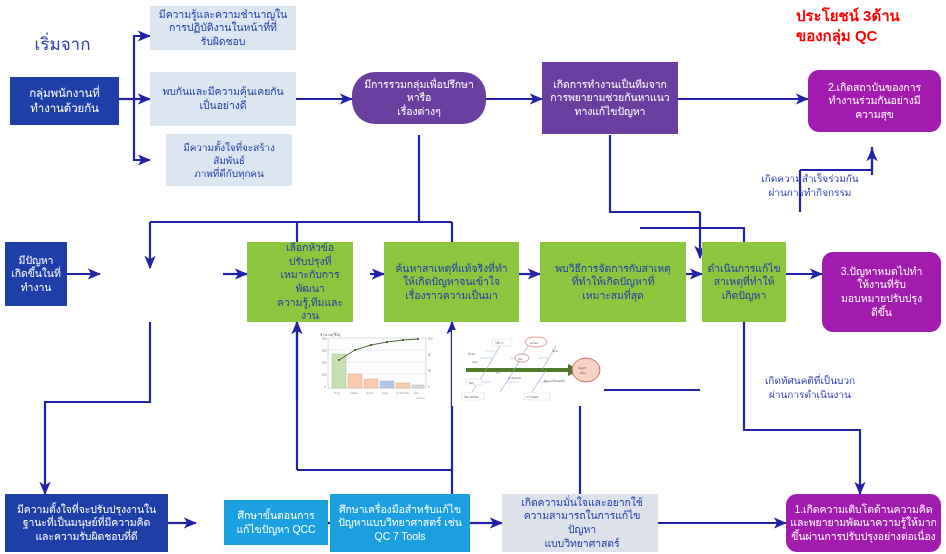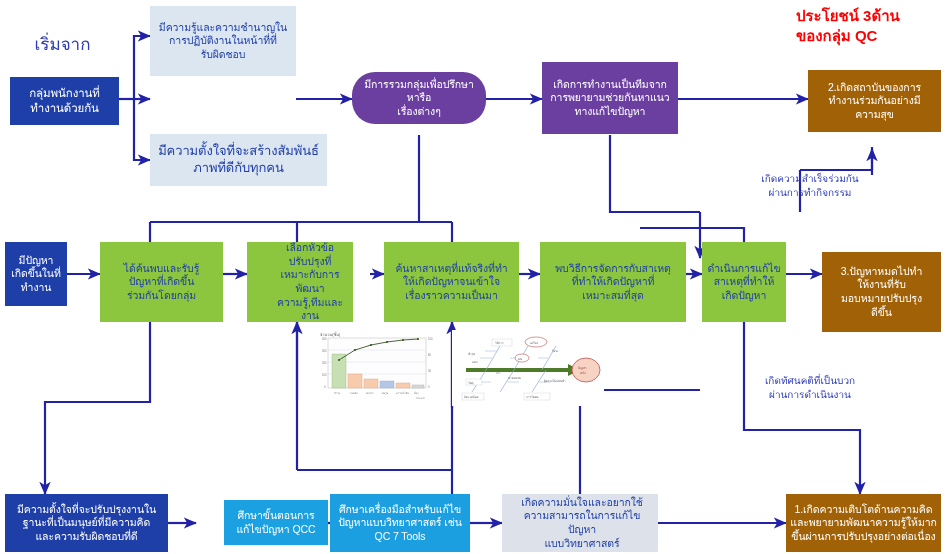--- a/index.html
+++ b/index.html
@@ -27,21 +27,21 @@
     line-height: 1.30;
     padding: 2px 4px;
     white-space: pre-line;
     letter-spacing: -0.1px;
   }
   
   .navy      { background: #1F3FA8; color: #ffffff; }
   .lightblue { background: #DCE6F1; color: #1F3FA8; }
   .purple    { background: #6B3FA0; color: #ffffff; }
   .green     { background: #8CC63E; color: #1F3FA8; }
-  .red       { background: #a16207; color: #ffffff; }
+  .red       { background: #a21caf; color: #ffffff; border-radius: 11px; }
   .cyan      { background: #1BA1E2; color: #ffffff; margin-left: 28px; }
   .cyan2     { background: #1C9FE0; color: #ffffff; }
   .greybox   { background: #DDE2EA; color: #1F3FA8; }
 
   .label {
     position: absolute;
     color: #2B3AB5;
     text-align: center;
     line-height: 1.35;
     white-space: pre-line;
@@ -146,49 +146,48 @@
     <g stroke="#2222A8" stroke-width="2.2" fill="none">
       <path d="M872,175 L872,149" marker-end="url(#ar)"></path>
     </g>
   </svg>
 
   <div class="startlabel" style="left:10px; top:30px; width:105px; font-size:17px;">เริ่มจาก</div>
 
   <div class="box navy" style="left:10px; top:77px; width:109px; height:48px; font-size:11.5px;">กลุ่มพนักงานที่
 ทำงานด้วยกัน</div>
 
-  <div class="box lightblue" style="left:150px; top:6px; width:146px; height:70px; font-size:10.5px;">มีความรู้และความชำนาญใน
+  <div class="box lightblue" style="left:150px; top:6px; width:146px; height:44px; font-size:10.5px;">มีความรู้และความชำนาญใน
 การปฏิบัติงานในหน้าที่ที่
 รับผิดชอบ</div>
 
-
-  <div class="box lightblue" style="left:150px; top:134px; width:177px; height:52px; font-size:13px;">มีความตั้งใจที่จะสร้างสัมพันธ์
+  <div class="box lightblue" style="left:150px; top:72px; width:146px; height:54px; font-size:10.5px;">พบกันและมีความคุ้นเคยกัน
+เป็นอย่างดี</div>
+
+  <div class="box lightblue" style="left:166px; top:134px; width:126px; height:52px; font-size:10px;">มีความตั้งใจที่จะสร้างสัมพันธ์
 ภาพที่ดีกับทุกคน</div>
 
   <div class="box purple" style="left:352px; top:72px; width:134px; height:52px; font-size:10.5px;border-radius:23px;">มีการรวมกลุ่มเพื่อปรึกษาหารือ
 เรื่องต่างๆ</div>
 
   <div class="box purple" style="left:542px; top:62px; width:136px; height:72px; font-size:10.5px;">เกิดการทำงานเป็นทีมจาก
 การพยายามช่วยกันหาแนว
 ทางแก้ไขปัญหา</div>
 
   <div class="title-red" style="left:796px; top:6px; width:150px; font-size:15px;">ประโยชน์ 3ด้าน
 ของกลุ่ม QC</div>
 
   <div class="box red" style="left:808px; top:70px; width:133px; height:62px; font-size:10.5px;">2.เกิดสถาบันของการ
 ทำงานร่วมกันอย่างมี
 ความสุข</div>
 
   <div class="box navy" style="left:5px; top:242px; width:62px; height:64px; font-size:10.5px;">มีปัญหา
 เกิดขึ้นในที่
 ทำงาน</div>
 
-  <div class="box green" style="left:100px; top:242px; width:123px; height:80px; font-size:10.5px;">ได้ค้นพบและรับรู้
-ปัญหาที่เกิดขึ้น
-ร่วมกันโดยกลุ่ม</div>
 
   <div class="box green" style="left:247px; top:242px; width:106px; height:80px; font-size:10.5px;padding-left:24px;">เลือกหัวข้อปรับปรุงที่
 เหมาะกับการพัฒนา
 ความรู้,ทีมและงาน</div>
 
   <div class="box green" style="left:384px; top:242px; width:135px; height:80px; font-size:10.5px;">ค้นหาสาเหตุที่แท้จริงที่ทำ
 ให้เกิดปัญหาจนเข้าใจ
 เรื่องราวความเป็นมา</div>
 
   <div class="box green" style="left:540px; top:242px; width:146px; height:80px; font-size:10.5px;">พบวิธีการจัดการกับสาเหตุ

